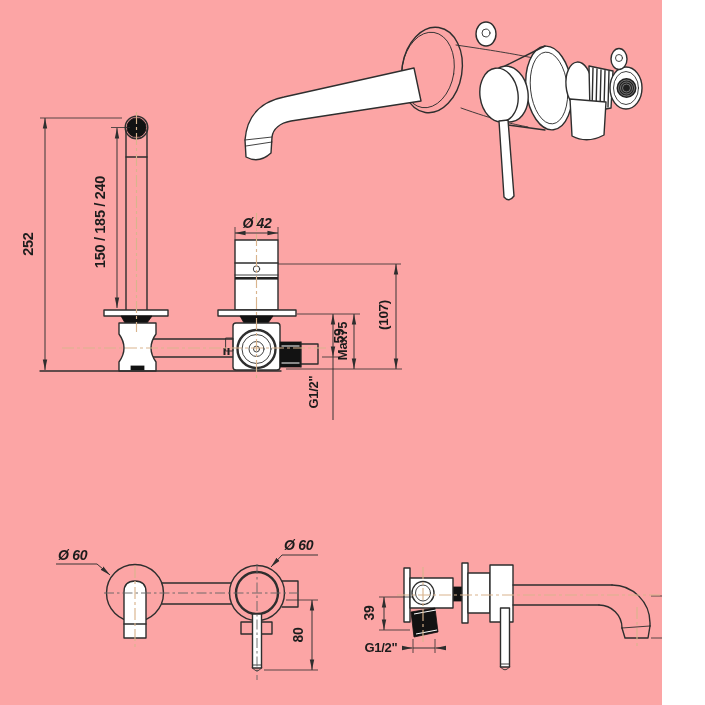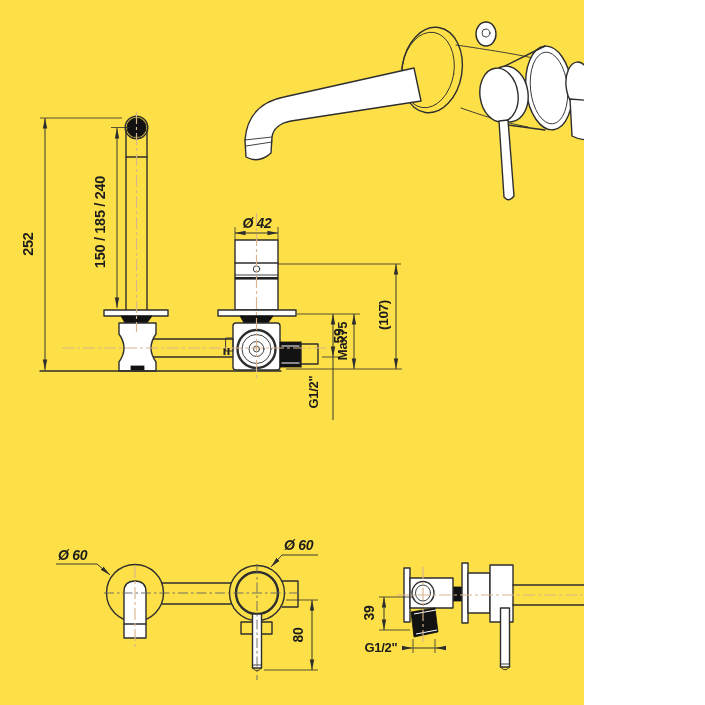--- a/index.html
+++ b/index.html
@@ -1,16 +1,16 @@
 <!DOCTYPE html>
 <html><head>
 <meta charset="utf-8">
 <style>
   html,body{margin:0;padding:0;background:#ffffff;}
-  .canvas-wrap{width:584px;height:705px;background:#fde047;position:relative;overflow:hidden;}
+  .canvas-wrap{width:662px;height:705px;background:#fca5a5;position:relative;overflow:hidden;}
   svg{display:block;}
   text{font-family:"Liberation Sans",sans-serif;font-weight:bold;fill:#1c1c1c;letter-spacing:-0.3px;}
   .obj{stroke:#2e2e2e;fill:none;stroke-width:1.4;stroke-linecap:round;stroke-linejoin:round;}
   .objw{stroke:#2e2e2e;fill:#ffffff;stroke-width:1.4;stroke-linejoin:round;}
   .bold{stroke-width:2.4;}
   .thin{stroke-width:0.9;}
   .dim{stroke:#2e2e2e;fill:none;stroke-width:0.95;}
   .ext{stroke:#2e2e2e;fill:none;stroke-width:0.8;}
   .blk{fill:#121212;stroke:#121212;stroke-width:0.8;}
   .cl{stroke:#d9b48d;stroke-width:1.15;fill:none;stroke-dasharray:12 3 3 3;}

